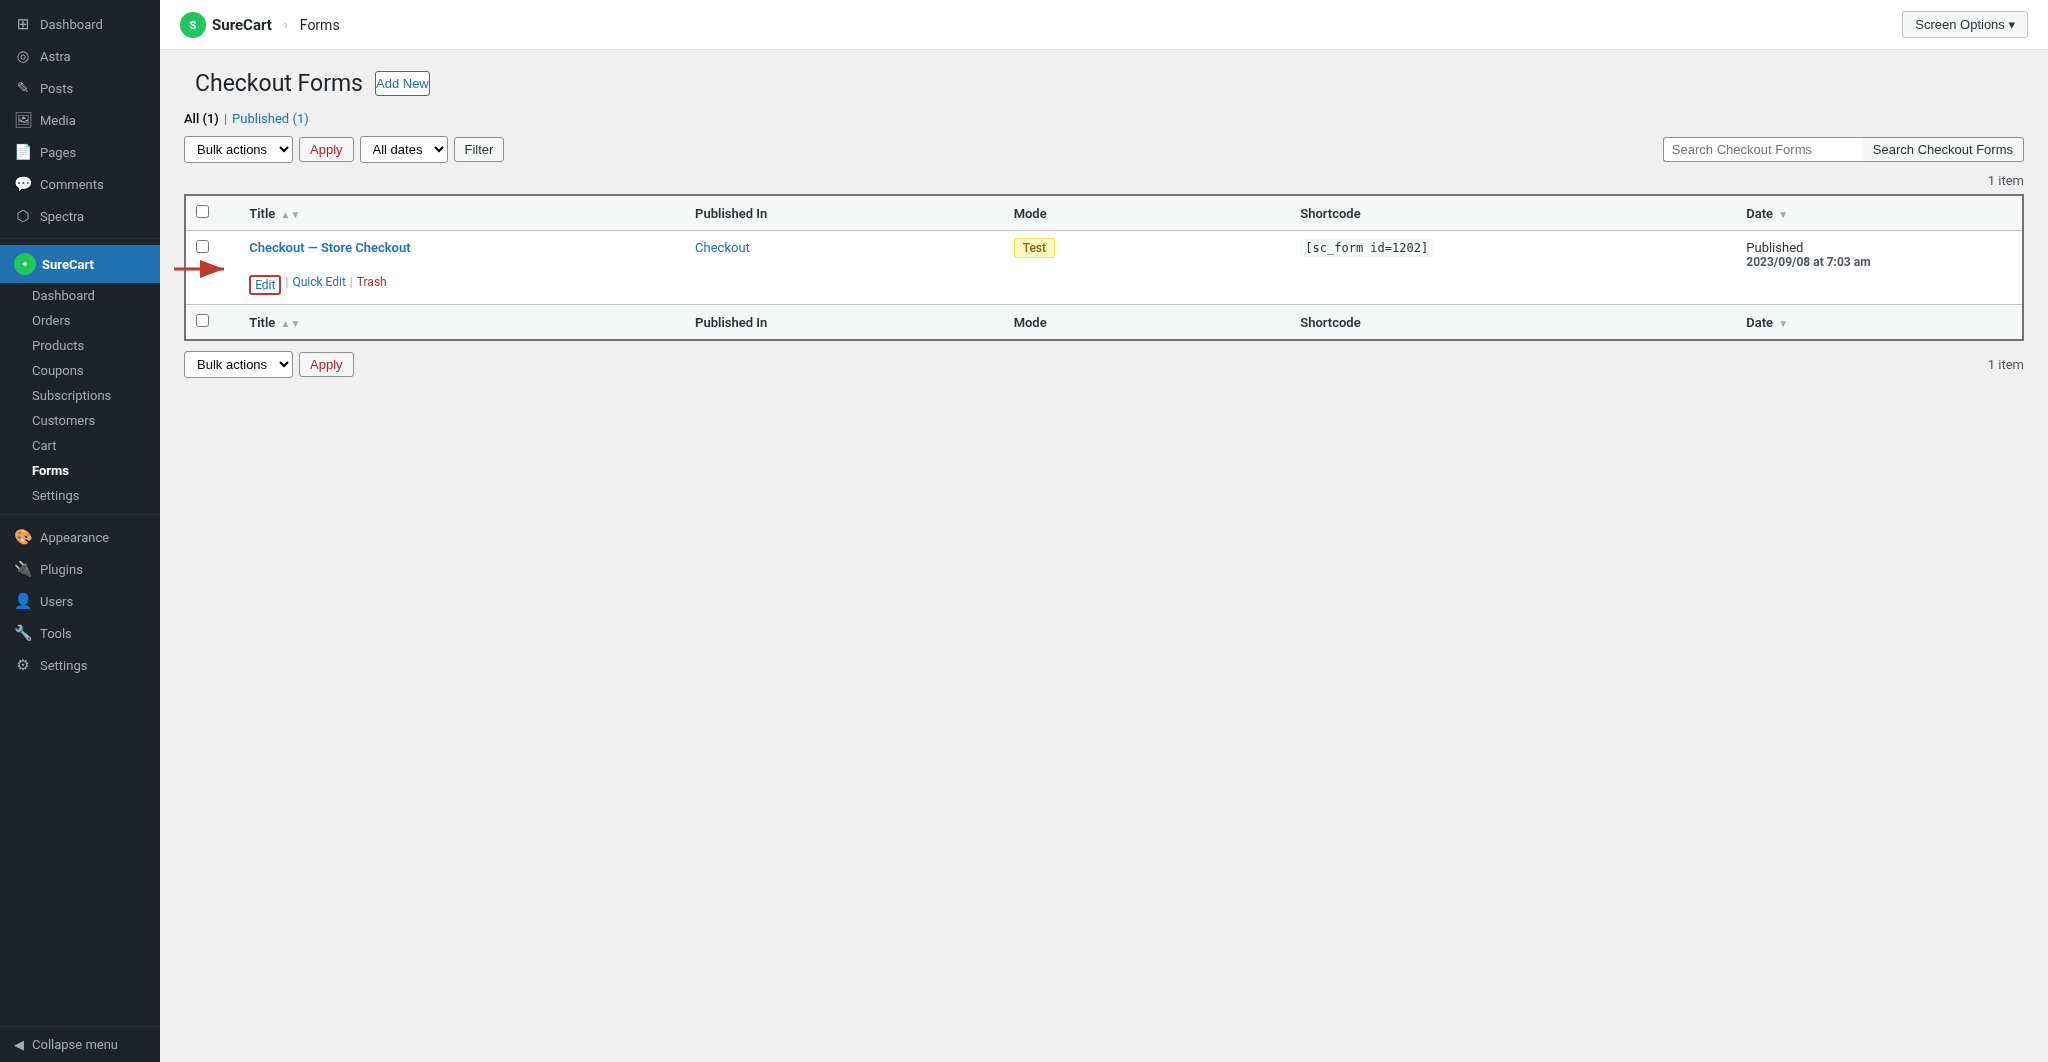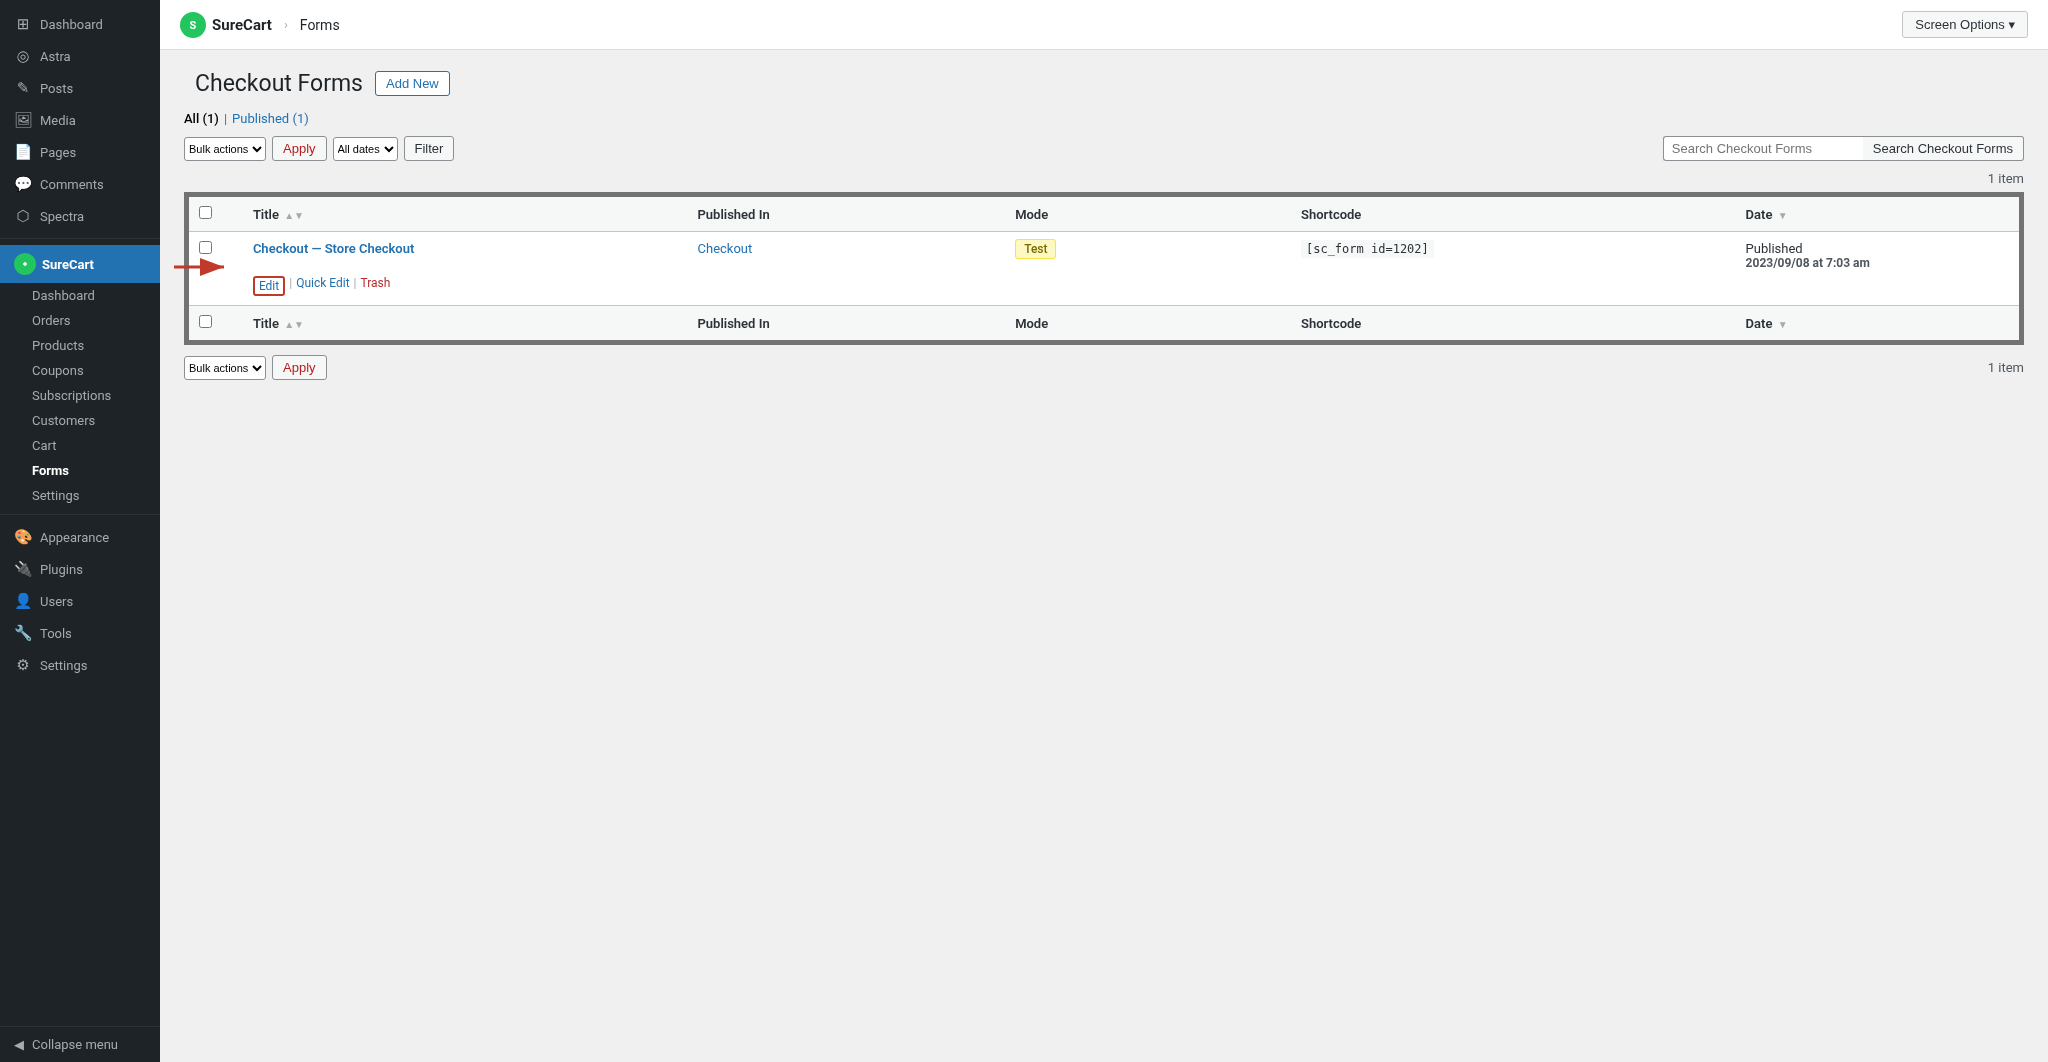--- a/index.html
+++ b/index.html
@@ -106,21 +106,21 @@
     .page-title {
       font-size: 23px;
       font-weight: 400;
       color: #1d2327;
     }
     .add-new-btn {
       background: #fff;
       border: 1px solid #2271b1;
       border-radius: 3px;
       color: #2271b1;
-      padding: 4px 10px;
+      padding: 4px 0;
       font-size: 13px;
       cursor: pointer;
     }
 
     .filter-bar {
       display: flex;
       align-items: center;
       gap: 6px;
       margin-bottom: 10px;
     }
@@ -135,22 +135,22 @@
       color: #2271b1;
       cursor: pointer;
       text-decoration: none;
     }
     .filter-link.current { color: #000; text-decoration: none; font-weight: 500; }
     .filter-sep { color: #666; margin: 0 5px; }
 
     .bulk-select {
       border: 1px solid #8c8f94;
       border-radius: 3px;
-      padding: 4px 0;
-      font-size: 11px;
+      padding: 4px 8px;
+      font-size: 13px;
       background: #fff;
       cursor: pointer;
     }
     .apply-btn {
       background: #f6f7f7;
       border: 1px solid #8c8f94;
       border-radius: 3px;
       padding: 4px 10px;
       font-size: 13px;
       cursor: pointer;
@@ -195,21 +195,21 @@
       margin-left: auto;
       font-size: 13px;
       color: #50575e;
     }
 
     
     .wp-table {
       width: 100%;
       border-collapse: collapse;
       background: #fff;
-      border: 5px solid #737373;
+      border: 2px solid #737373;
     }
     .wp-table th {
       background: #f6f7f7;
       border-bottom: 1px solid #c3c4c7;
       padding: 9px 10px;
       text-align: left;
       font-size: 13px;
       font-weight: 600;
       color: #2c3338;
     }

